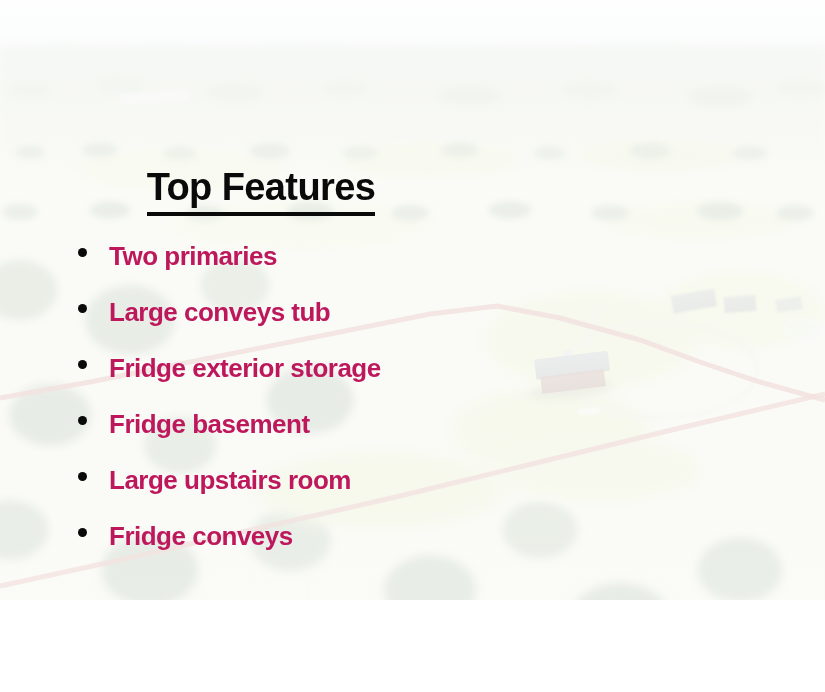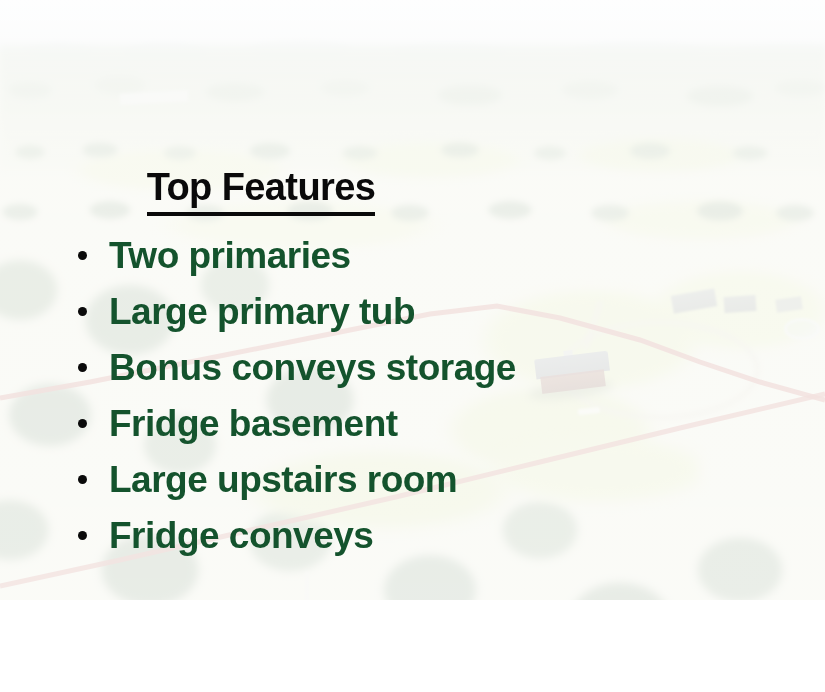--- a/index.html
+++ b/index.html
@@ -364,24 +364,24 @@
     left: 78px;
     top: 228px;
     margin: 0;
     padding: 0;
     list-style: none;
   }
   .feature-item {
     display: flex;
     align-items: baseline;
     height: 56px;
-    font-size: 37px;
+    font-size: 26px;
     font-weight: 700;
     letter-spacing: -0.5px;
-    color: #14532d;
+    color: #be185d;
     line-height: 56px;
     white-space: nowrap;
   }
   .bullet-dot {
     width: 9px;
     height: 9px;
     border-radius: 50%;
     background: #0a0a0a;
     flex: 0 0 auto;
     margin-right: 22px;
@@ -443,25 +443,25 @@
       <span class="rule"></span>
     </div>
 
     <ul class="feature-list">
       <li class="feature-item">
         <span class="bullet-dot"></span>
         <span class="feature-label">Two primaries</span>
       </li>
       <li class="feature-item">
         <span class="bullet-dot"></span>
-        <span class="feature-label">Large primary tub</span>
-      </li>
-      <li class="feature-item">
-        <span class="bullet-dot"></span>
-        <span class="feature-label">Bonus conveys storage</span>
+        <span class="feature-label">Large conveys tub</span>
+      </li>
+      <li class="feature-item">
+        <span class="bullet-dot"></span>
+        <span class="feature-label">Fridge exterior storage</span>
       </li>
       <li class="feature-item">
         <span class="bullet-dot"></span>
         <span class="feature-label">Fridge basement</span>
       </li>
       <li class="feature-item">
         <span class="bullet-dot"></span>
         <span class="feature-label">Large upstairs room</span>
       </li>
       <li class="feature-item">

